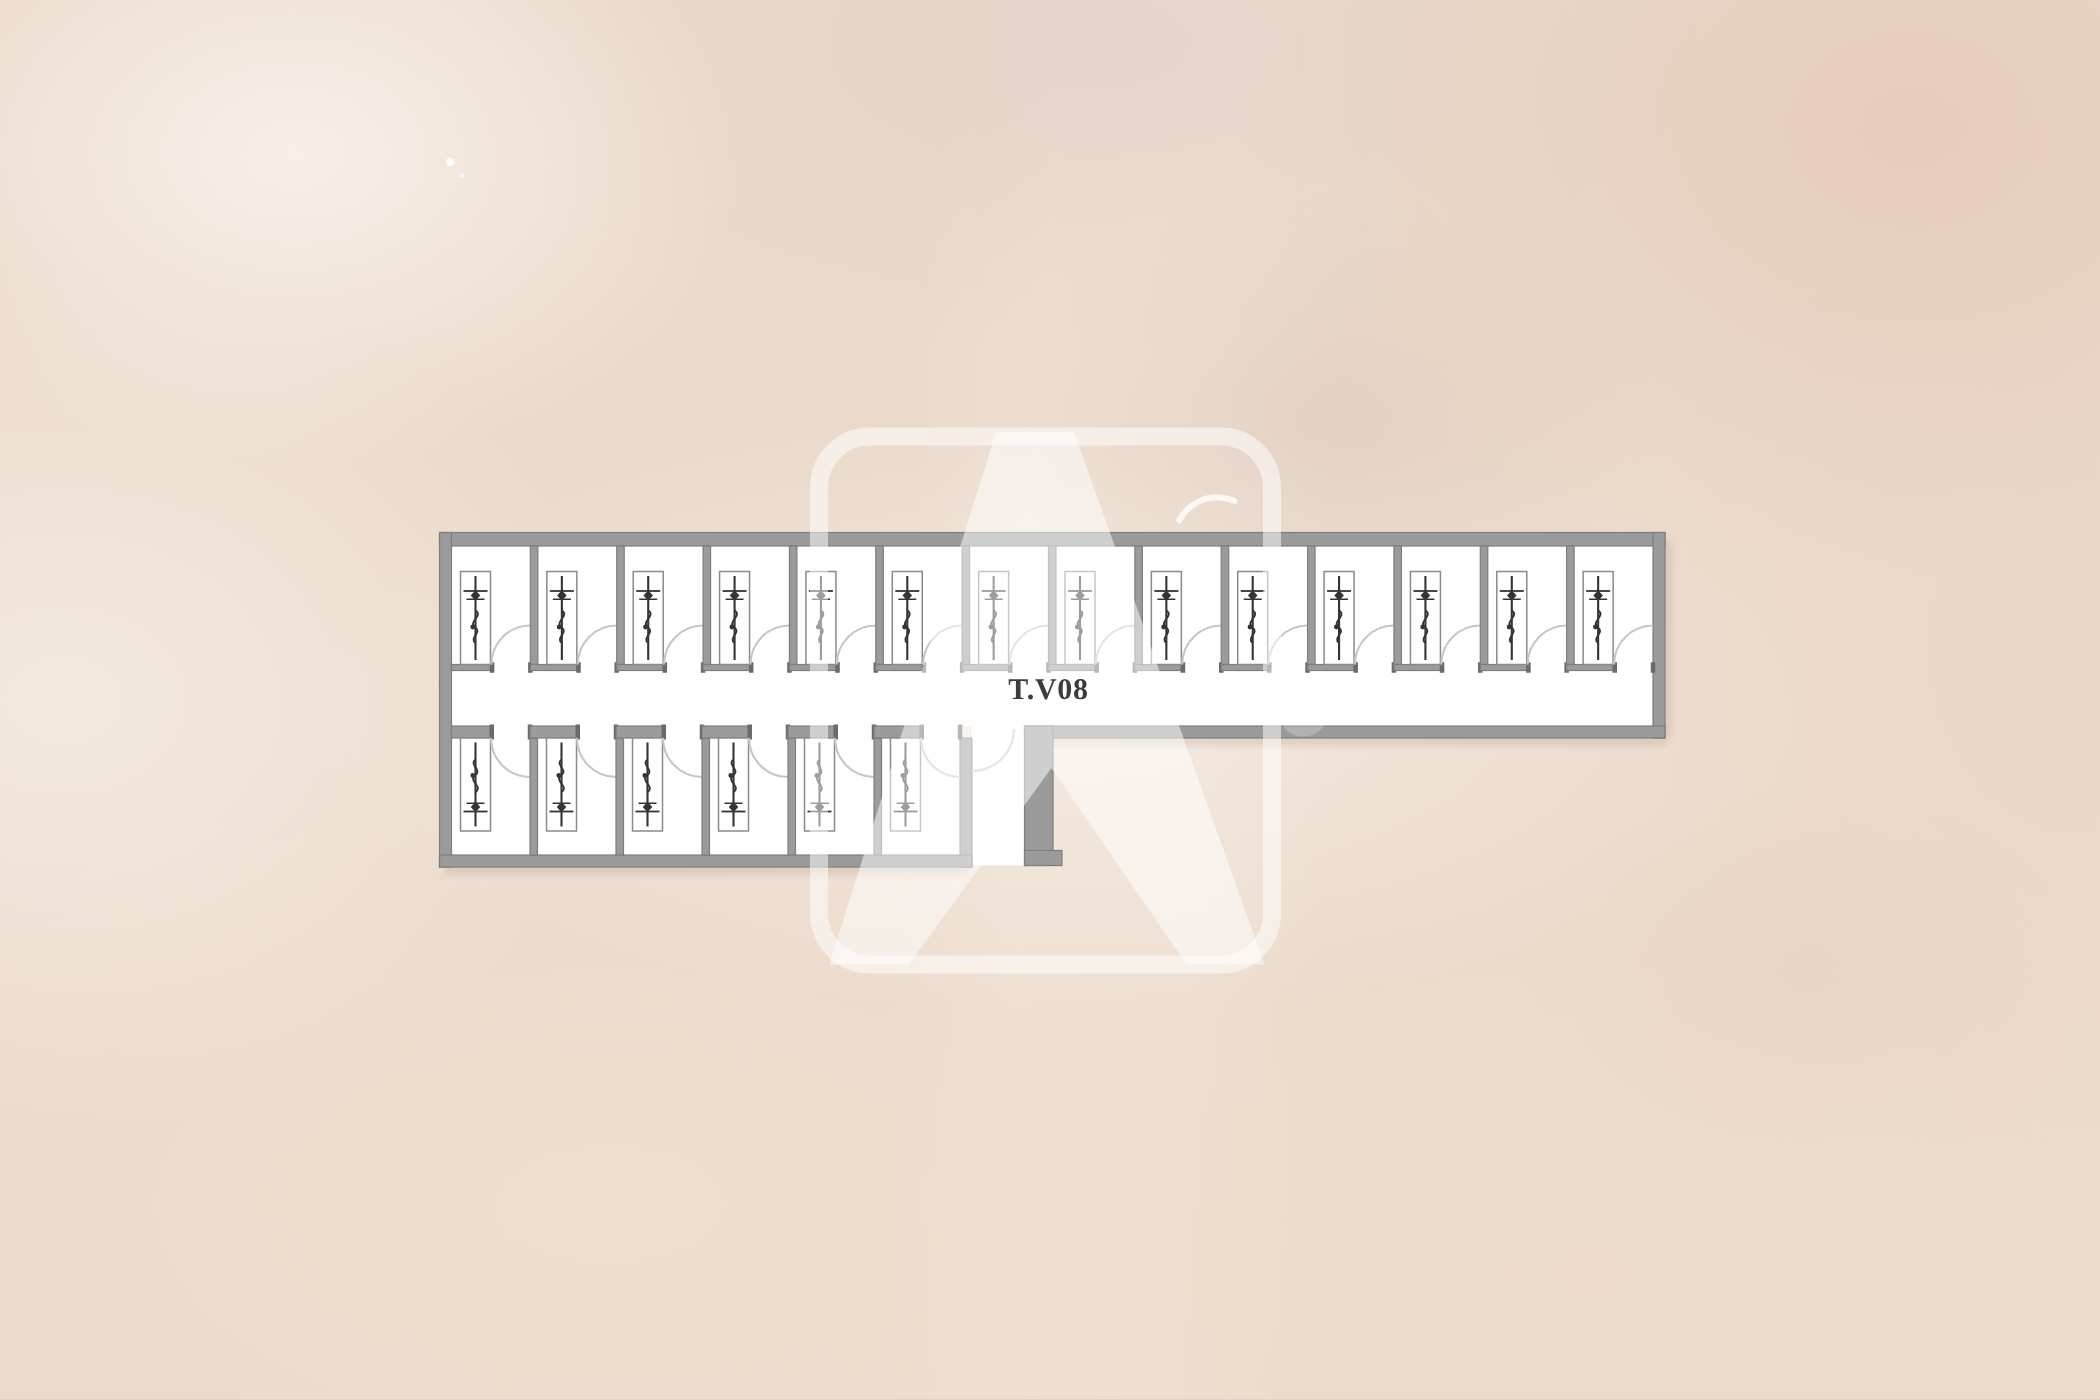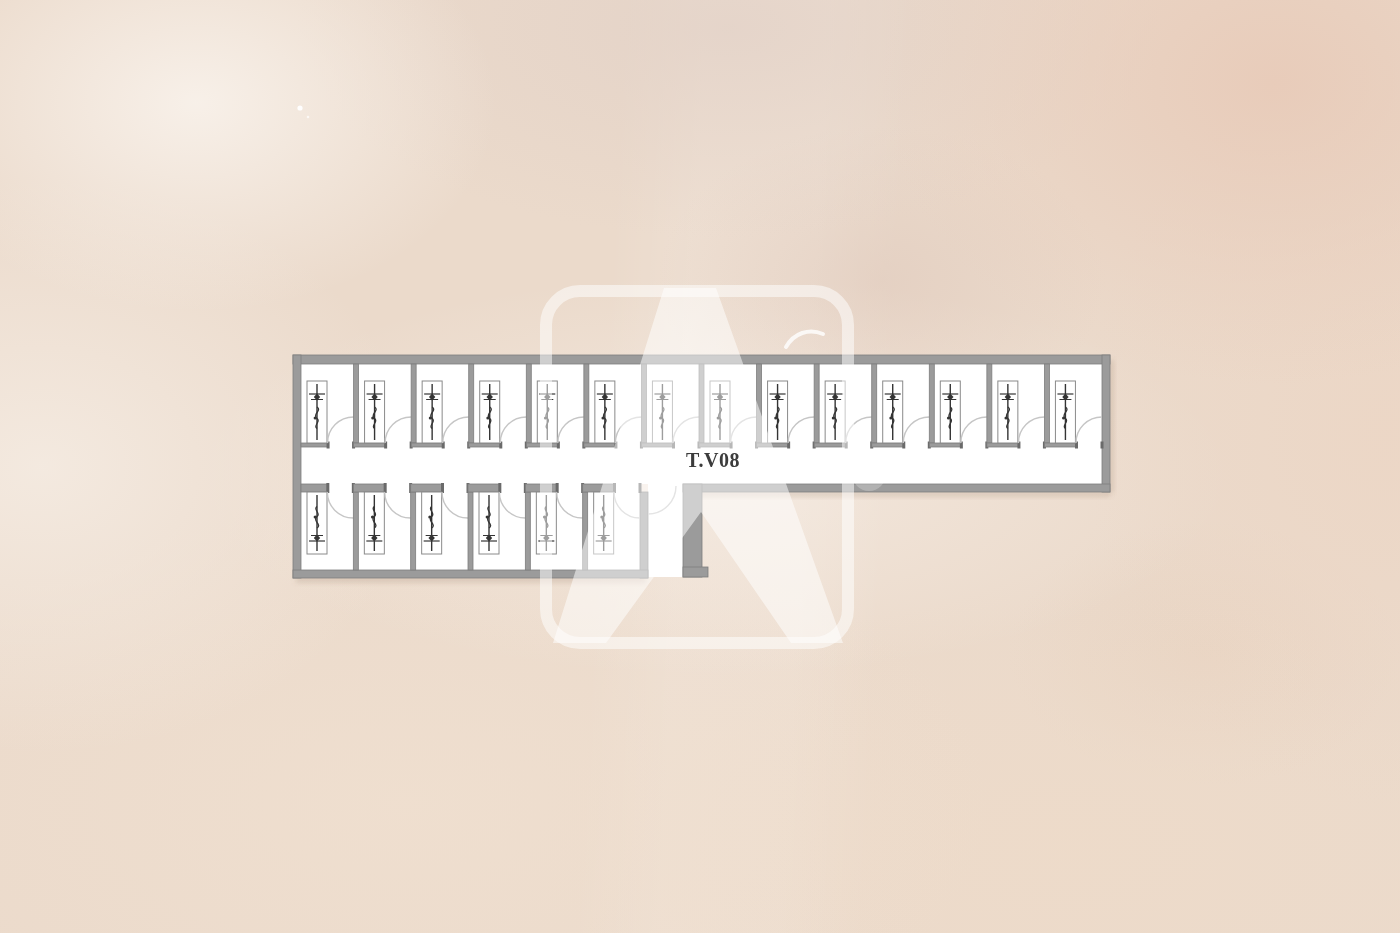--- a/index.html
+++ b/index.html
@@ -17,21 +17,21 @@
       radial-gradient(ellipse 620px 300px at 52% 3%,  rgba(226,209,199,.75), rgba(226,209,199,0) 70%),
       radial-gradient(ellipse 320px 220px at 63% 30%, rgba(223,201,188,.55), rgba(223,201,188,0) 70%),
       radial-gradient(ellipse 720px 280px at 51% 51%, rgba(250,244,238,.50), rgba(250,244,238,0) 72%),
       radial-gradient(ellipse 820px 420px at 29% 86%, rgba(241,225,209,.65), rgba(241,225,209,0) 72%),
       radial-gradient(ellipse 740px 360px at 76% 91%, rgba(238,219,201,.75), rgba(238,219,201,0) 72%),
       radial-gradient(ellipse 280px 190px at 86% 70%, rgba(231,209,190,.6),  rgba(231,209,190,0) 70%),
       linear-gradient(93deg, rgba(255,255,255,0) 43%, rgba(255,255,255,.14) 49%, rgba(255,255,255,.14) 57%, rgba(255,255,255,0) 63%);
   }
   .plan{position:absolute;left:0;top:0;}
   .corridor-label{
-    position:absolute;left:682px;top:449px;width:62px;text-align:center;
+    position:absolute;left:668px;top:449px;width:62px;text-align:center;
     font-family:"Liberation Serif",serif;font-size:20px;font-weight:600;
     letter-spacing:.5px;color:#3c3c3c;
   }
 </style>
 </head>
 <body>
 
 <div class="scene">
   <div class="bg"></div>
   <svg id="plan-svg" class="plan" width="1400" height="933" viewBox="0 0 1400 933" aria-hidden="true">

